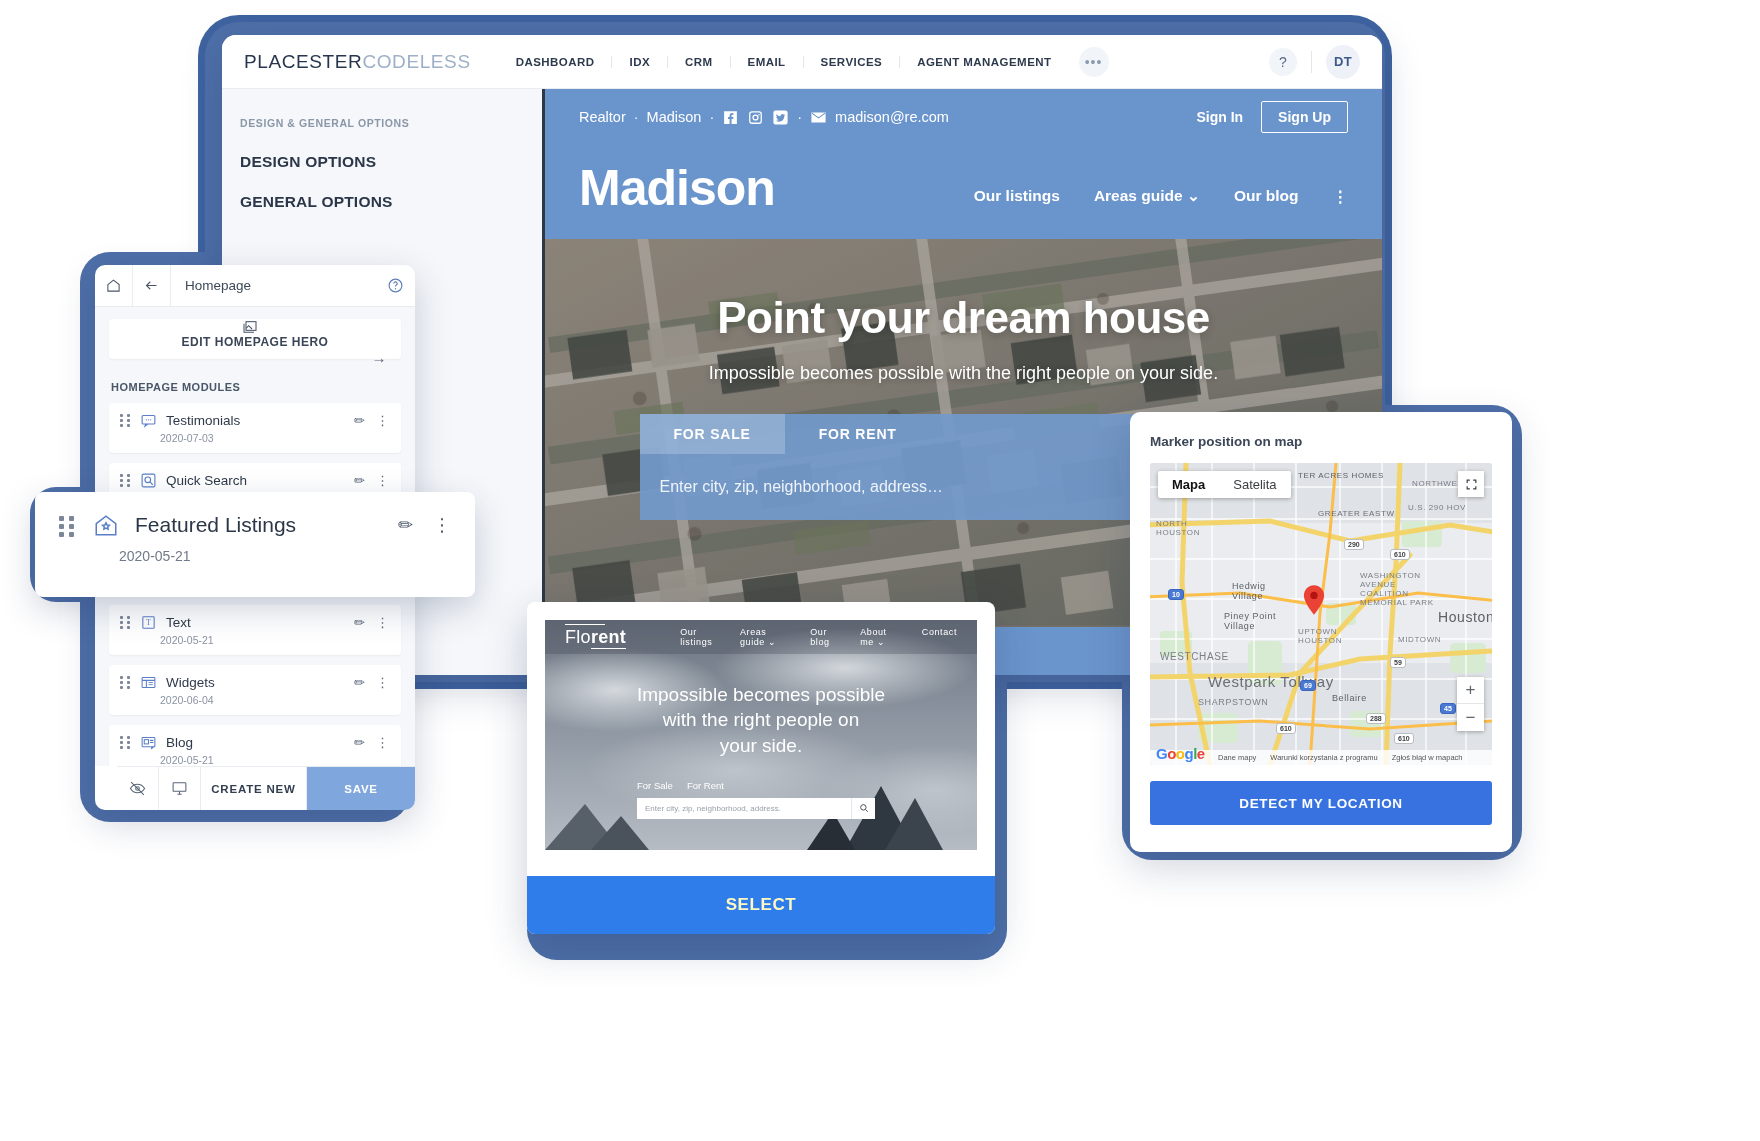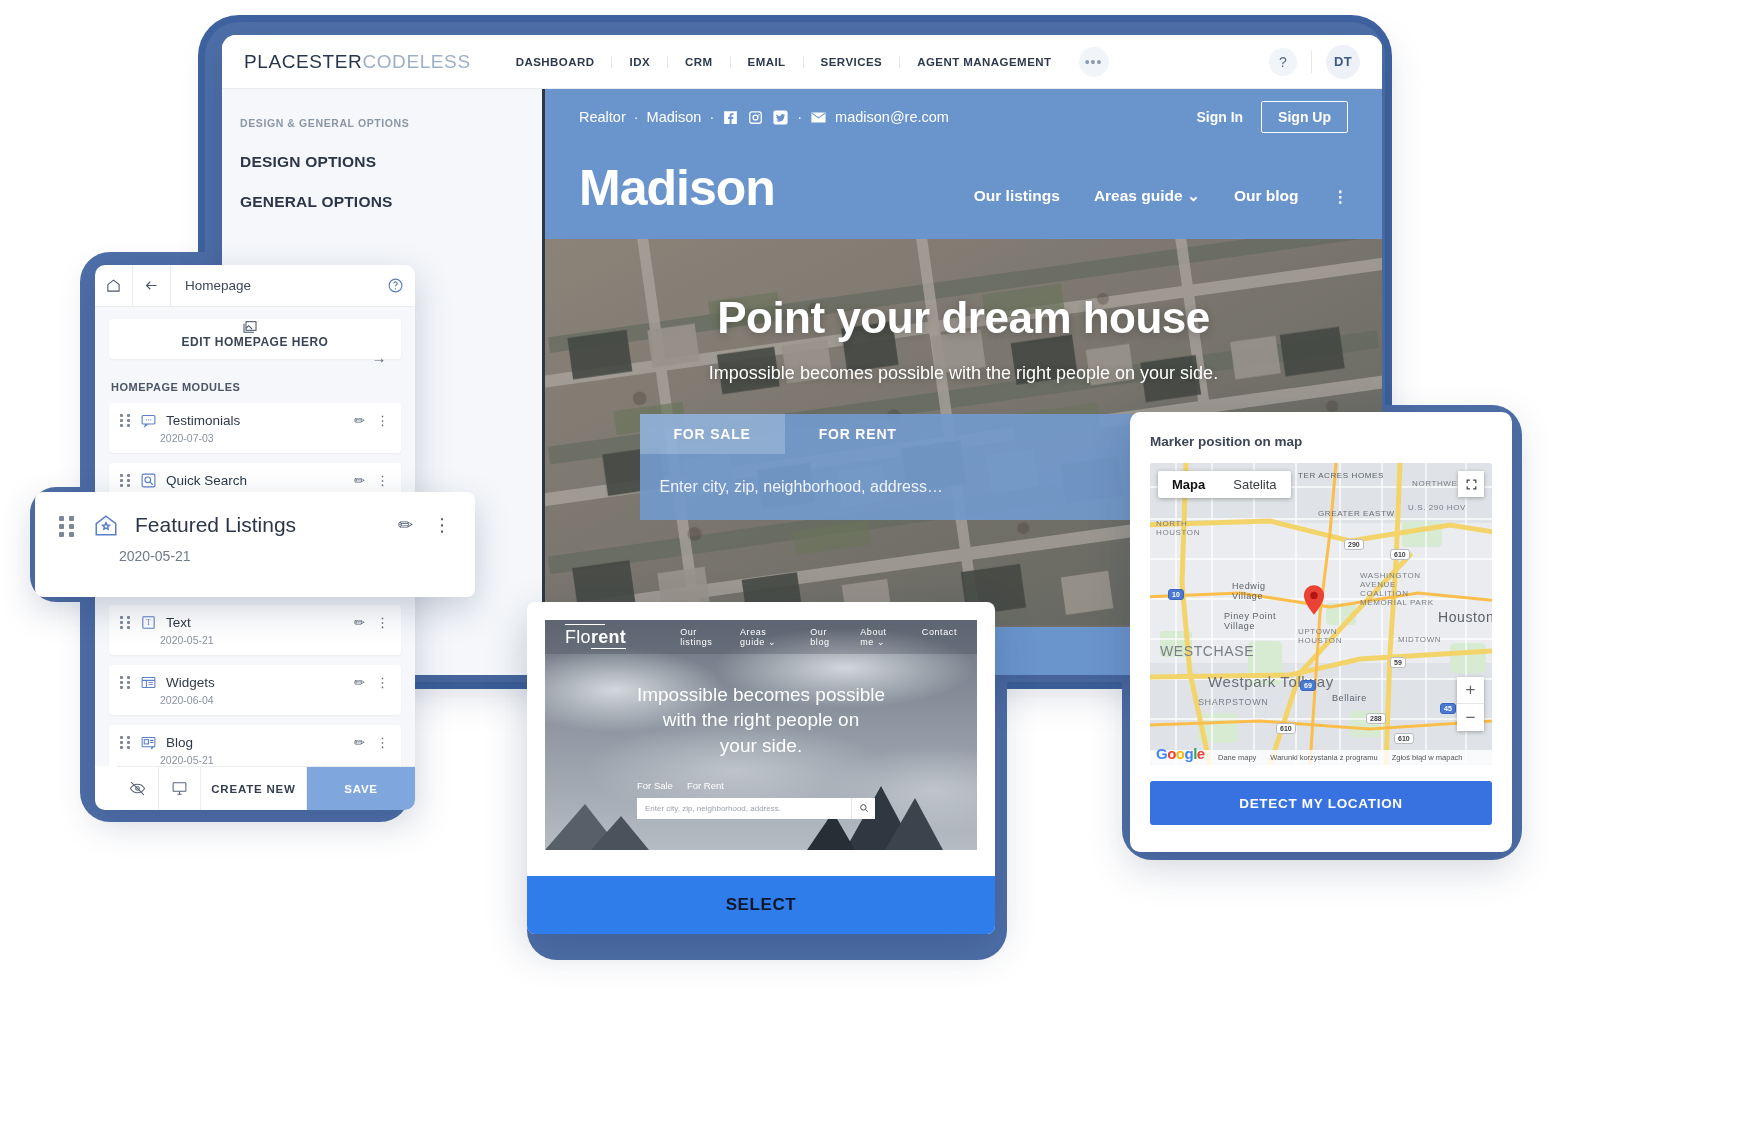--- a/index.html
+++ b/index.html
@@ -271,21 +271,21 @@
     width:24px;height:21px;background:#fff;border-left:1px solid #e4e7ec;
     display:flex;align-items:center;justify-content:center;color:#4a5260;font-size:9px;
   }
   .tpl-actions { height:58px; display:flex; margin:0 -18px; }
   .tpl-preview {
     flex:1; display:flex; align-items:center; justify-content:center;
     font-size:17px; font-weight:700; letter-spacing:.6px; color:#2b3647;
   }
   .tpl-select {
     flex:1; display:flex; align-items:center; justify-content:center;
-    background:#2f7ceb; color:#0f172a; font-size:17px; font-weight:700; letter-spacing:.6px;
+    background:#2f7ceb; color:#fef9c3; font-size:17px; font-weight:700; letter-spacing:.6px;
   }
 
   
   .map-card {
     position:absolute; left:1130px; top:412px; width:382px; height:440px;
     background:#fff; border-radius:10px; box-shadow:0 14px 40px rgba(30,50,90,.22);
     padding:22px 20px;
   }
   .map-h { font-size:13.5px; font-weight:700; color:#3b4657; margin-bottom:14px; }
   .map-box {
@@ -864,21 +864,21 @@
       <div class="map-label" style="left:210px; top:108px; white-space:pre;">WASHINGTON
 AVENUE
 COALITION
 MEMORIAL PARK</div>
       <div class="map-label dark" style="left:74px; top:148px; white-space:pre; font-size:9px;">Piney Point
 Village</div>
       <div class="map-label dark" style="left:288px; top:146px; font-size:14px; color:#5c6268;">Houston</div>
       <div class="map-label" style="left:148px; top:164px; white-space:pre;">UPTOWN
 HOUSTON</div>
       <div class="map-label" style="left:248px; top:172px;">MIDTOWN</div>
-      <div class="map-label" style="left:10px; top:180px; font-size:14px;">WESTCHASE</div>
+      <div class="map-label" style="left:10px; top:188px; font-size:10px;">WESTCHASE</div>
       <div class="map-label road" style="left:58px; top:210px; font-size:15px; color:#6b6f75;">Westpark Tollway</div>
       <div class="map-label" style="left:48px; top:234px; font-size:9px;">SHARPSTOWN</div>
       <div class="map-label dark" style="left:182px; top:230px; font-size:9px;">Bellaire</div>
 
       <div class="shield blue" style="left:18px; top:126px;">10</div>
       <div class="shield" style="left:194px; top:76px;">290</div>
       <div class="shield" style="left:240px; top:86px;">610</div>
       <div class="shield" style="left:240px; top:194px;">59</div>
       <div class="shield blue" style="left:150px; top:217px;">69</div>
       <div class="shield" style="left:126px; top:260px;">610</div>

